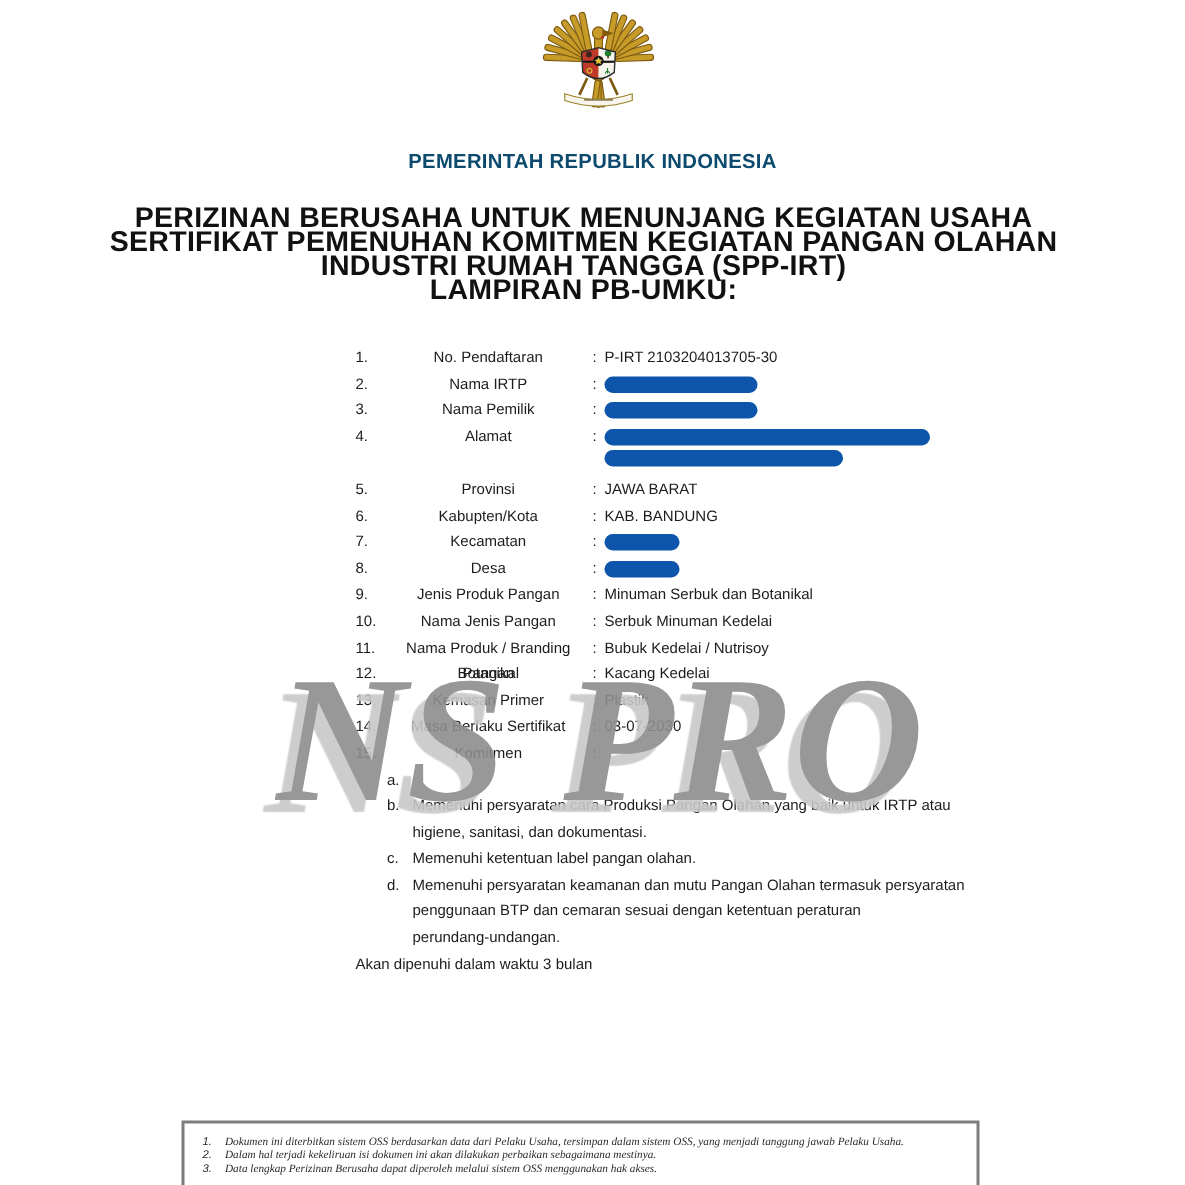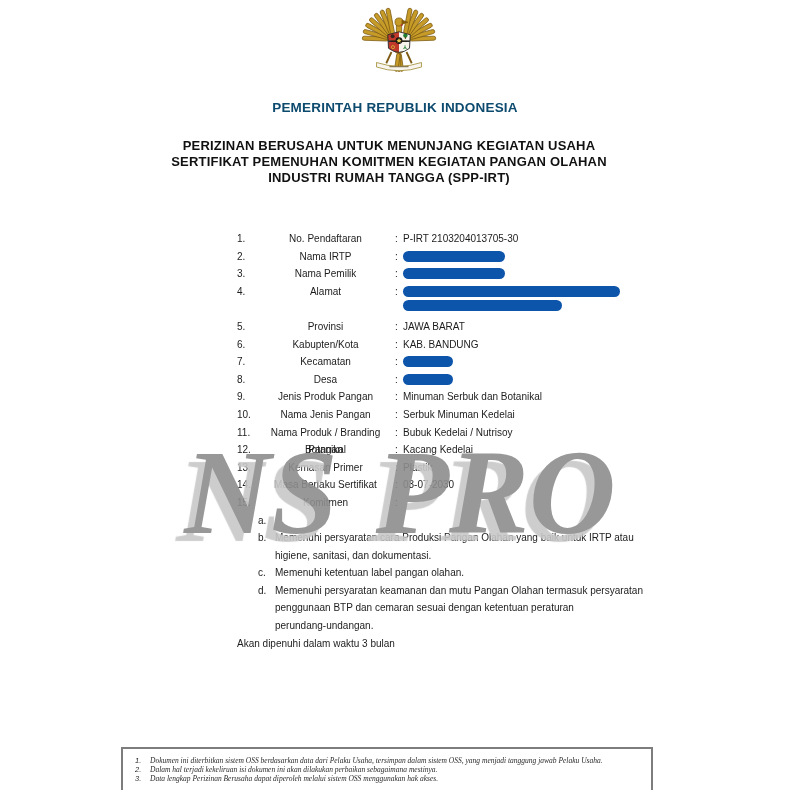--- a/index.html
+++ b/index.html
@@ -7,21 +7,21 @@
     position:relative;width:790px;height:790px;background:#ffffff;overflow:hidden;
     font-family:"Liberation Sans",sans-serif;color:#1c1c1c;
   }
   .emblem{position:absolute;left:354px;top:4px;width:90px;height:72px;}
   .gov-title{
     position:absolute;top:100px;left:0;right:0;text-align:center;
     font-weight:bold;font-size:13.5px;letter-spacing:0.2px;color:#0c4a6e;
   }
   .doc-title{
     position:absolute;top:138px;left:0;right:12px;text-align:center;
-    font-weight:bold;font-size:13px;line-height:16px;letter-spacing:0.2px;color:#111;
+    font-weight:bold;font-size:19px;line-height:16px;letter-spacing:0.2px;color:#111;
   }
   .content{position:absolute;left:237px;top:230px;width:450px;font-size:10px;line-height:17.6px;}
   .field-row{display:flex;height:17.6px;align-items:flex-start;}
   .field-row.tall{height:35.2px;}
   .cell-num{width:19px;flex:0 0 19px;}
   .cell-label{width:139px;flex:0 0 139px;text-align:center;}
   .cell-sep{width:8px;flex:0 0 8px;}
   .cell-value{flex:1;}
   .redaction-bar{display:block;height:11px;border-radius:5.5px;background:#0c55aa;margin:3px 0 3.6px 0;}
   .commitments{margin-top:0;}
@@ -148,20 +148,21 @@
       <polygon points="60,45.4 61.1,47.6 63.4,47.9 61.7,49.5 62.2,51.8 60,50.6 57.8,51.8 58.3,49.5 56.6,47.9 58.9,47.6" fill="#e8c547"></polygon>
     </svg>
   </div>
 
   <div class="gov-title">PEMERINTAH REPUBLIK INDONESIA</div>
 
   <div class="doc-title">
     <div>PERIZINAN BERUSAHA UNTUK MENUNJANG KEGIATAN USAHA</div>
     <div>SERTIFIKAT PEMENUHAN KOMITMEN KEGIATAN PANGAN OLAHAN</div>
     <div>INDUSTRI RUMAH TANGGA (SPP-IRT)</div>
+    <div>LAMPIRAN PB-UMKU:</div>
   </div>
 
   <div class="content">
     <div id="fields-list">
         <div class="field-row">
           <span class="cell-num">1.</span>
           <span class="cell-label">No. Pendaftaran</span>
           <span class="cell-sep">:</span>
           <span class="cell-value">P-IRT 2103204013705-30</span>
         </div>

